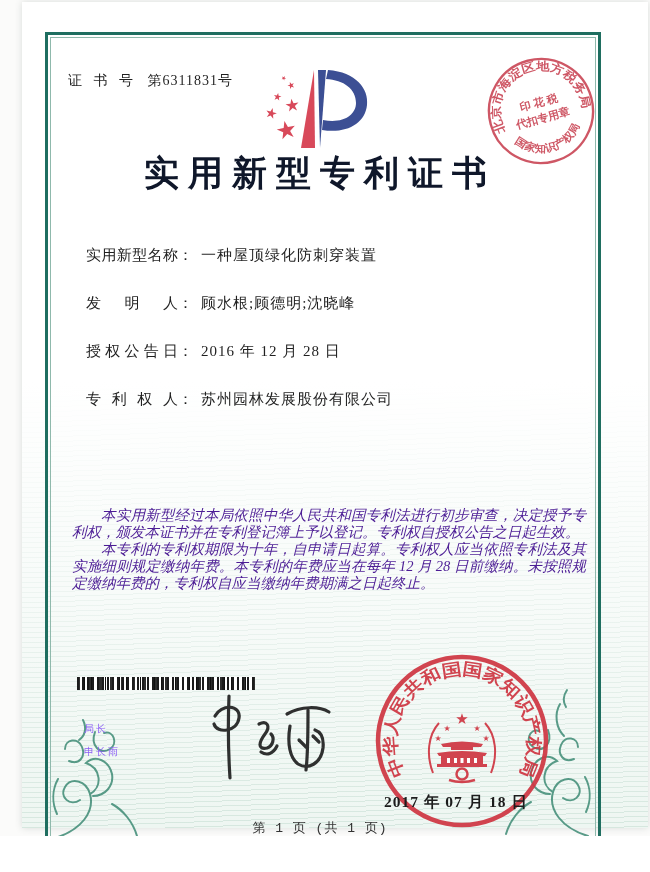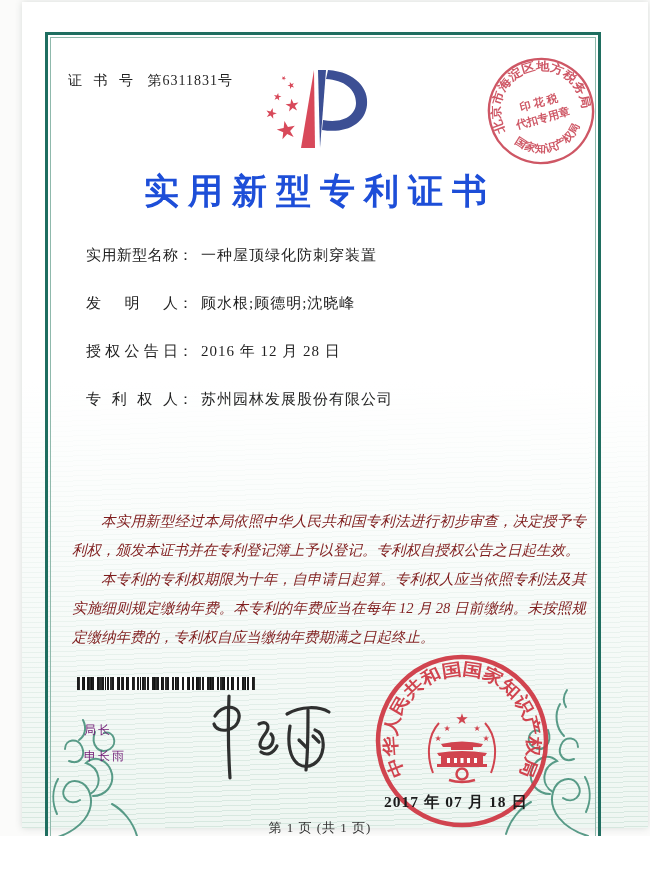--- a/index.html
+++ b/index.html
@@ -9,47 +9,47 @@
          background-color:#ecf5f0;
          background-image:
            linear-gradient(180deg,#ffffff 0%,#ffffff 46%,rgba(255,255,255,.6) 72%,rgba(255,255,255,.12) 100%),
            repeating-linear-gradient(178deg,rgba(96,160,132,.20) 0 1px,rgba(255,255,255,0) 1px 5px);
          box-shadow:0 0 7px rgba(60,80,70,.18);}
   .frame{position:absolute;left:45px;top:32px;width:550px;height:812px;
          border:3px solid #1f6e60;}
   .frame-inner{position:absolute;inset:2px;border:1px solid #8fb9ac;}
   .cert-no{position:absolute;left:68px;top:72px;font-size:14px;letter-spacing:1px;}
   .cert-no .lbl{letter-spacing:4px;margin-right:6px;}
-  .title{position:absolute;left:45px;top:168px;width:550px;text-align:center;
-         font-size:35px;font-weight:600;letter-spacing:9px;color:#1d4ed8;}
+  .title{position:absolute;left:45px;top:150px;width:550px;text-align:center;
+         font-size:35px;font-weight:600;letter-spacing:9px;color:#0f172a;}
   .fields{position:absolute;left:86px;top:246px;width:500px;}
   .field-row{height:22px;margin-bottom:26px;font-size:15px;white-space:nowrap;}
   .flabel{display:inline-block;width:92px;text-align:justify;text-align-last:justify;font-weight:500;}
   .fcolon{font-weight:500;margin-right:8px;}
   .fvalue{letter-spacing:1px;}
   .body-text{position:absolute;left:72px;top:507px;width:514px;
-             font-size:14.5px;line-height:29px;text-align:justify;
-             font-style:italic;color:#7f1d1d;}
+             font-size:14.5px;line-height:17px;text-align:justify;
+             font-style:italic;color:#4c1d95;}
   .body-text p{margin:0;text-indent:2em;}
   .barcode{position:absolute;left:77px;top:677px;width:178px;height:13px;background-color:#fff;
            background-image:
              repeating-linear-gradient(90deg,#1c1c1c 0 2px,rgba(0,0,0,0) 2px 5px),
              repeating-linear-gradient(90deg,#111 0 1px,rgba(0,0,0,0) 1px 7px),
              repeating-linear-gradient(90deg,#2e2e2e 0 3px,#ffffff 3px 11px);}
-  .signer{position:absolute;left:84px;top:722px;font-size:12px;
-          font-family:"Liberation Sans","DejaVu Sans",sans-serif;color:#701a75;}
+  .signer{position:absolute;left:84px;top:722px;font-size:10px;
+          font-family:"Liberation Sans","DejaVu Sans",sans-serif;color:#8b5cf6;}
   .signer div{margin-bottom:9px;letter-spacing:2px;}
   .sig-svg{position:absolute;left:195px;top:686px;}
   .seal-svg{position:absolute;left:372px;top:648px;z-index:1;opacity:.93;}
   .seal-date{position:absolute;left:384px;top:792px;z-index:2;font-size:15.5px;
              font-weight:600;letter-spacing:1px;color:#1c1c1c;}
   .tax-stamp{position:absolute;left:482px;top:52px;opacity:.88;}
   .logo{position:absolute;left:256px;top:56px;}
   .footer{position:absolute;left:45px;top:819px;width:550px;text-align:center;
-          font-size:13px;letter-spacing:1px;color:#333;}
+          font-size:13px;letter-spacing:1px;color:#333;font-family:Liberation Mono, monospace;}
   .ornament{position:absolute;opacity:.85;}
   .orn-left{left:49px;top:692px;}
   .orn-right{left:482px;top:684px;transform:scaleX(-1);}
 </style>
 </head>
 <body>
 
 <div class="stage">
   <div class="paper"></div>
   <div class="frame">

